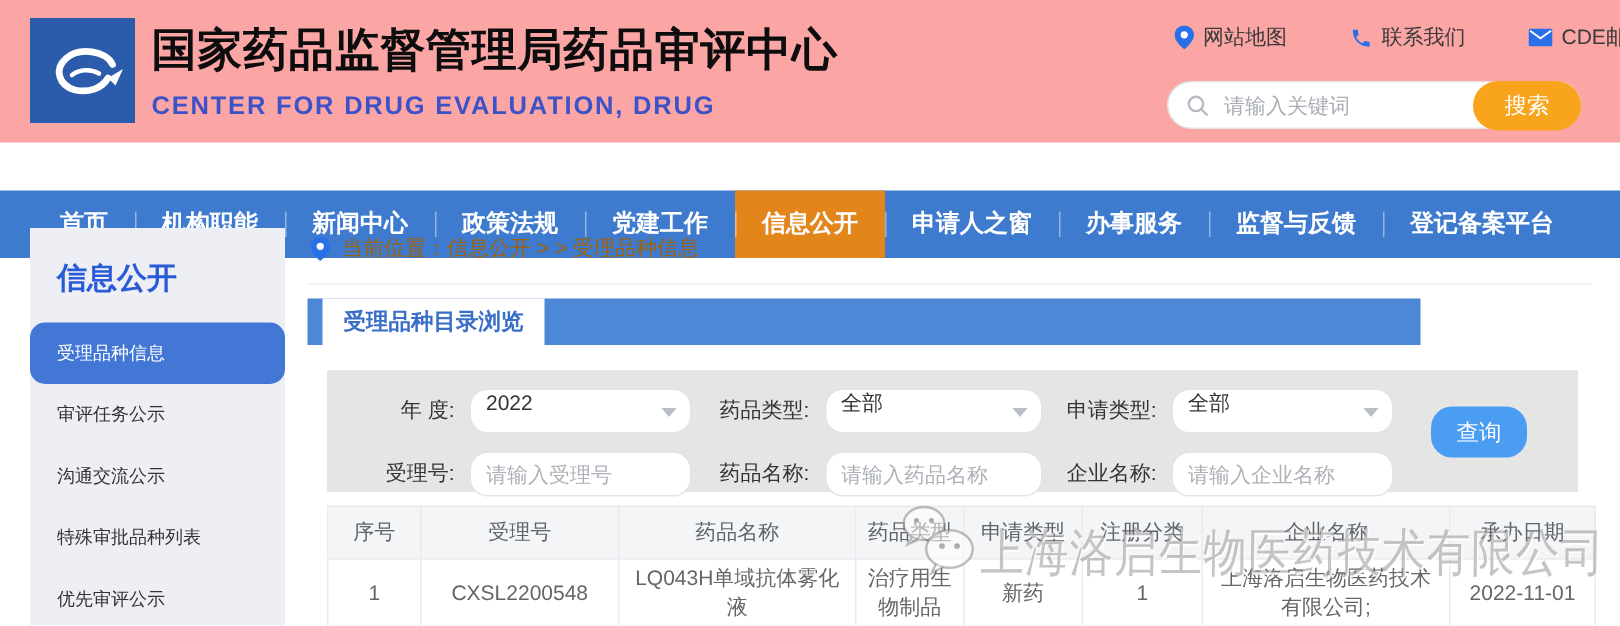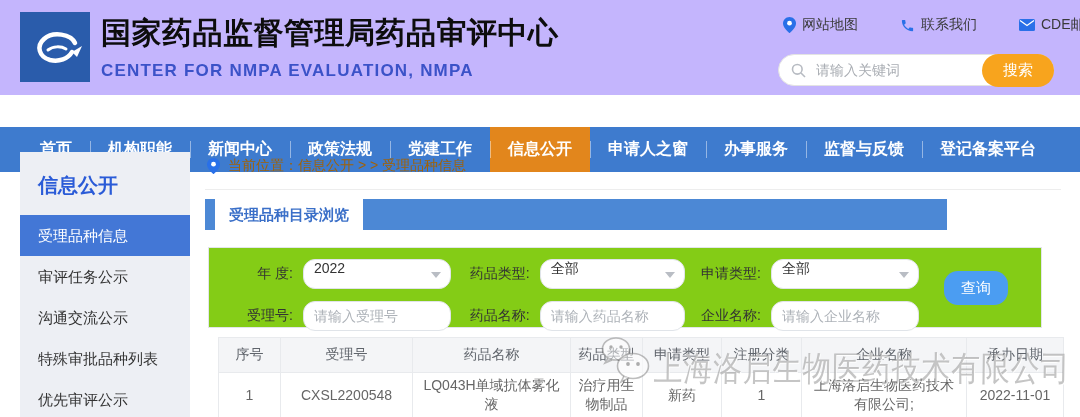--- a/index.html
+++ b/index.html
@@ -3,21 +3,21 @@
 <meta charset="utf-8">
 <style>
   html,body{margin:0;padding:0;}
   body{
     position:relative;width:1080px;height:417px;overflow:hidden;background:#fff;
     font-family:"Liberation Sans","DejaVu Sans",sans-serif;
   }
   .icon{display:inline-flex;align-items:center;justify-content:center;line-height:0;}
 
   
-  .page-header{position:absolute;left:0;top:0;width:1080px;height:95px;background:#c4b5fd;}
+  .page-header{position:absolute;left:0;top:0;width:1080px;height:95px;background:#fca5a5;}
   .logo{position:absolute;left:20px;top:12px;width:70px;height:70px;}
   .brand{position:absolute;left:101px;top:13px;}
   .brand-title{font-size:30px;font-weight:bold;color:#0d0d0d;letter-spacing:.5px;white-space:nowrap;}
   .brand-sub{margin-top:7px;font-size:17px;font-weight:bold;color:#3b52c8;letter-spacing:1.2px;white-space:nowrap;}
   .quick-links{position:absolute;left:783px;top:16px;display:flex;gap:42px;align-items:center;}
   .qlink{display:flex;align-items:center;gap:6px;font-size:14px;color:#3a3a3a;cursor:pointer;white-space:nowrap;}
   .search-bar{position:absolute;left:778px;top:54px;width:276px;height:32px;border:1px solid #e3e3e3;
     border-radius:17px;background:#fff;display:flex;align-items:center;box-sizing:border-box;}
   .search-bar .icon{margin-left:12px;}
   .search-input{border:0;outline:0;flex:1;min-width:0;margin-left:8px;margin-right:74px;font-size:14px;color:#333;background:transparent;font-family:inherit;}
@@ -29,35 +29,35 @@
   .main-nav{position:absolute;left:0;top:95px;width:1080px;height:45px;background:var(--nav-blue,#3e7bce);
     display:flex;align-items:stretch;padding-left:22px;box-sizing:border-box;margin-top:32px;}
   .nav-item{display:flex;align-items:center;padding:0 18px;color:#fff;font-size:16px;font-weight:bold;
     cursor:pointer;position:relative;white-space:nowrap;}
   .nav-item + .nav-item::before{content:"";position:absolute;left:0;top:14px;width:1px;height:17px;background:rgba(255,255,255,.45);}
   .nav-item.active{background:var(--nav-active-orange,#e2861c);}
 
   
   .sidebar{position:absolute;left:20px;top:152px;width:170px;height:265px;background:#edeff4;}
   .side-title{padding:20px 0 16px 18px;font-size:20px;font-weight:bold;color:#2a5bd7;}
-  .side-item{height:41px;line-height:41px;padding-left:18px;font-size:15px;color:#333;cursor:pointer;white-space:nowrap;}
+  .side-item{height:41px;line-height:41px;padding-left:18px;font-size:12px;color:#333;cursor:pointer;white-space:nowrap;border-radius:10px;}
   .side-item.active{background:#4377d6;color:#fff;}
 
   
   .main{position:absolute;left:205px;top:145px;width:860px;}
   .breadcrumb{display:flex;align-items:center;gap:8px;padding:12px 0 14px 2px;border-bottom:1px solid #ededed;
     font-size:14px;color:#a16207;width:856px;box-sizing:border-box;}
   .tabbar{position:relative;margin-top:9px;height:36px;width:742px;}
   .tabbar-bg{position:absolute;left:0;top:0;height:31px;width:100%;background:var(--tab-blue,#4c88d5);}
   .tabs{position:absolute;left:10px;top:0;display:flex;height:36px;}
   .tab{width:148px;text-align:center;line-height:31px;font-size:15px;font-weight:bold;color:#fff;cursor:pointer;white-space:nowrap;}
   .tab.active{background:#fff;color:#3a6fc8;height:36px;}
 
-  .filter-box{position:relative;margin-top:12px;margin-left:3px;width:834px;height:81px;
-    border:1px solid #e2e5ea;background:#84cc16;box-sizing:border-box;}
+  .filter-box{position:relative;margin-top:12px;margin-left:13px;width:834px;height:81px;
+    border:1px solid #e2e5ea;background:#e5e5e5;box-sizing:border-box;}
   .filter-grid{display:grid;grid-template-columns:238px 230px 240px;row-gap:12px;padding:11px 0 0 8px;}
   .fpair{display:flex;align-items:center;}
   .flabel{width:76px;text-align:right;margin-right:10px;font-size:14px;color:#333;white-space:nowrap;}
   .fcontrol{position:relative;width:148px;height:30px;border:1px solid #e0e4e9;background:#fff;
     box-sizing:border-box;display:flex;align-items:flex-start;border-radius:12px;}
   .fcontrol.select{cursor:pointer;}
   .fvalue{margin-left:10px;font-size:14px;color:#333;}
   .fcaret{position:absolute;right:9px;top:12px;}
   .finput{border:0;outline:0;width:100%;height:100%;padding:0 10px;font-size:14px;color:#333;background:transparent;font-family:inherit;box-sizing:border-box;}
   .finput::placeholder{color:#adb2b8;}
@@ -83,21 +83,21 @@
   <span class="logo icon">
       <svg width="70" height="70" viewBox="0 0 70 70">
         <rect width="70" height="70" fill="#2a5cab"></rect>
         <path d="M55 31c-4-9-22-12-31-4-8 7-5 18 6 21 9 2 18-1 22-8" fill="none" stroke="#fff" stroke-width="4.5" stroke-linecap="round"></path>
         <path d="M28 38c5-4 13-4 18-1" fill="none" stroke="#fff" stroke-width="3" stroke-linecap="round"></path>
         <path d="M52 40l10-6-5 11z" fill="#fff"></path>
       </svg>
     </span>
   <div class="brand">
     <div class="brand-title">国家药品监督管理局药品审评中心</div>
-    <div class="brand-sub">CENTER FOR NMPA EVALUATION, NMPA</div>
+    <div class="brand-sub">CENTER FOR DRUG EVALUATION, DRUG</div>
   </div>
   <div class="quick-links">
       <span class="qlink">
         <span class="icon ">
           <svg width="13" height="16" viewBox="0 0 13 16">
             <path d="M6.5 0C2.9 0 0 2.9 0 6.4c0 4.6 6.5 9.6 6.5 9.6S13 11 13 6.4C13 2.9 10.1 0 6.5 0z" fill="#2970e8"></path>
             <circle cx="6.5" cy="6.2" r="2.4" fill="#fff"></circle>
           </svg>
         </span>
         <span>网站地图</span>

